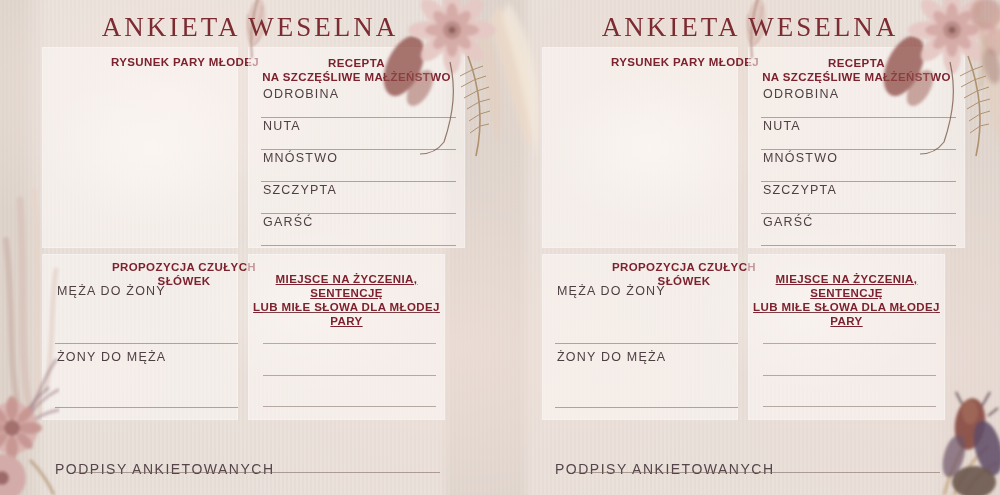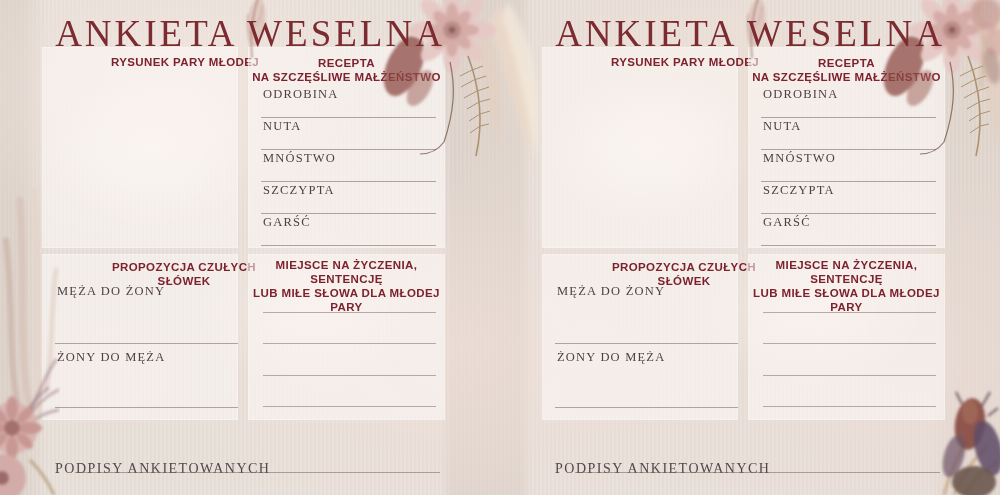--- a/index.html
+++ b/index.html
@@ -29,42 +29,42 @@
   .card::before{ 
     content:"";position:absolute;inset:0;pointer-events:none;
     background:
       radial-gradient(150px 110px at 30% 30%, rgba(250,243,238,.8), rgba(250,243,238,0) 70%),
       radial-gradient(160px 120px at 62% 62%, rgba(247,238,233,.7), rgba(247,238,233,0) 70%),
       radial-gradient(120px 90px at 22% 76%, rgba(238,221,214,.55), rgba(238,221,214,0) 70%);
   }
   .card-title{
     position:absolute;top:12px;left:0;width:100%;text-align:center;
     font-family:"Liberation Serif",serif;
-    font-size:37px;letter-spacing:3px;color:#7c2b31;z-index:4;
+    font-size:27px;letter-spacing:3px;color:#7c2b31;z-index:4;
   }
   .feather{position:absolute;left:224px;top:-4px;width:62px;height:64px;z-index:2;pointer-events:none;}
   .panel{
     position:absolute;background:rgba(253,250,247,.55);
     box-shadow:0 0 0 1px rgba(255,255,255,.25) inset;z-index:1;
   }
   .panel-drawing{left:42px;top:47px;width:196px;height:201px;}
-  .panel-recipe {left:248px;top:47px;width:197px;height:201px;}
+  .panel-recipe {left:248px;top:47px;width:197px;height:201px;padding-left:20px;}
   .panel-words  {left:42px;top:254px;width:196px;height:166px;}
   .panel-wishes {left:248px;top:254px;width:197px;height:166px;}
   .panel-heading{
     position:absolute;left:0;width:100%;text-align:center;
     font-weight:bold;font-size:11.5px;line-height:14px;
     letter-spacing:.4px;color:#7d212e;
   }
   .panel-drawing .panel-heading{top:8px;padding-left:45px;}
   .panel-recipe  .panel-heading{top:9px;}
   .panel-words   .panel-heading{top:6px;padding-left:44px;}
-  .panel-wishes  .panel-heading{top:4px;}
+  .panel-wishes  .panel-heading{top:18px;text-decoration:underline;}
   .serif-label{
-    font-family:Liberation Serif, serif;
+    font-family:Liberation Sans, sans-serif;
     font-size:12.5px;letter-spacing:1.2px;color:#4e3f42;
   }
   .recipe-rows{position:absolute;left:13px;right:9px;top:39px;}
   .recipe-row{height:31px;border-bottom:1px solid rgba(122,98,92,.55);position:relative;}
   .recipe-row .serif-label{position:absolute;top:1px;left:2px;}
   .words-group{position:absolute;left:13px;right:0;border-bottom:1px solid rgba(122,98,92,.55);}
   .words-group .serif-label{position:absolute;top:0;left:2px;}
   .words-group-1{top:30px;height:59px;}
   .words-group-2{top:96px;height:57px;}
   .wish-lines{position:absolute;left:15px;right:9px;top:27px;}

